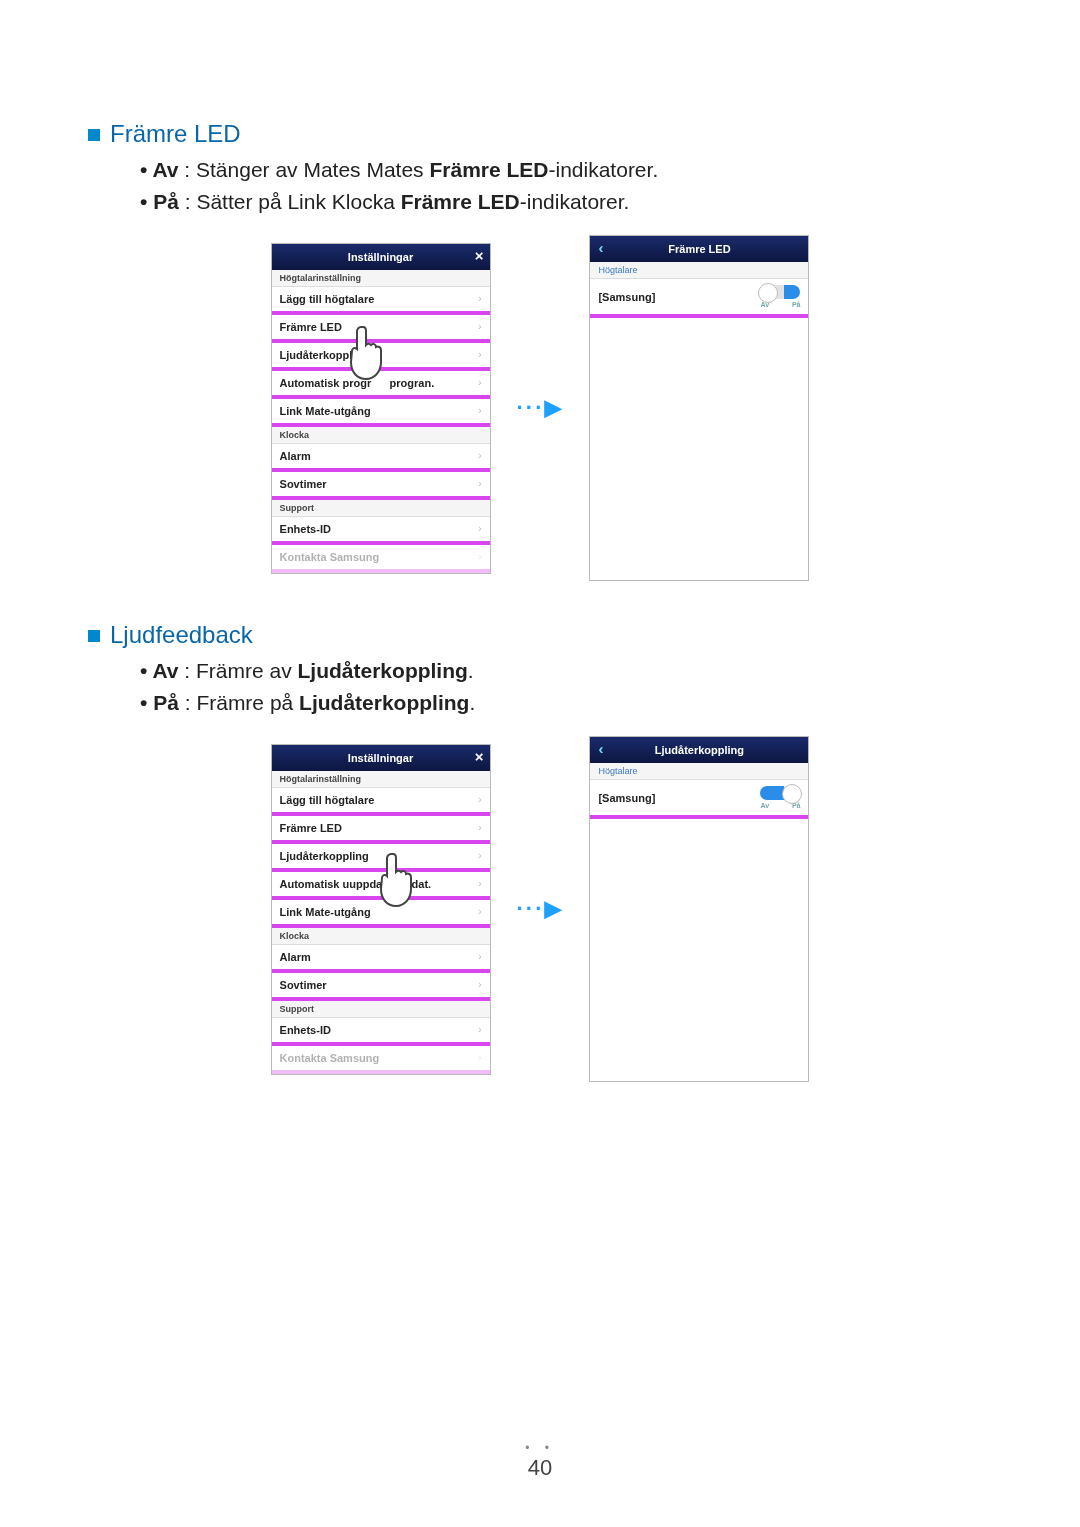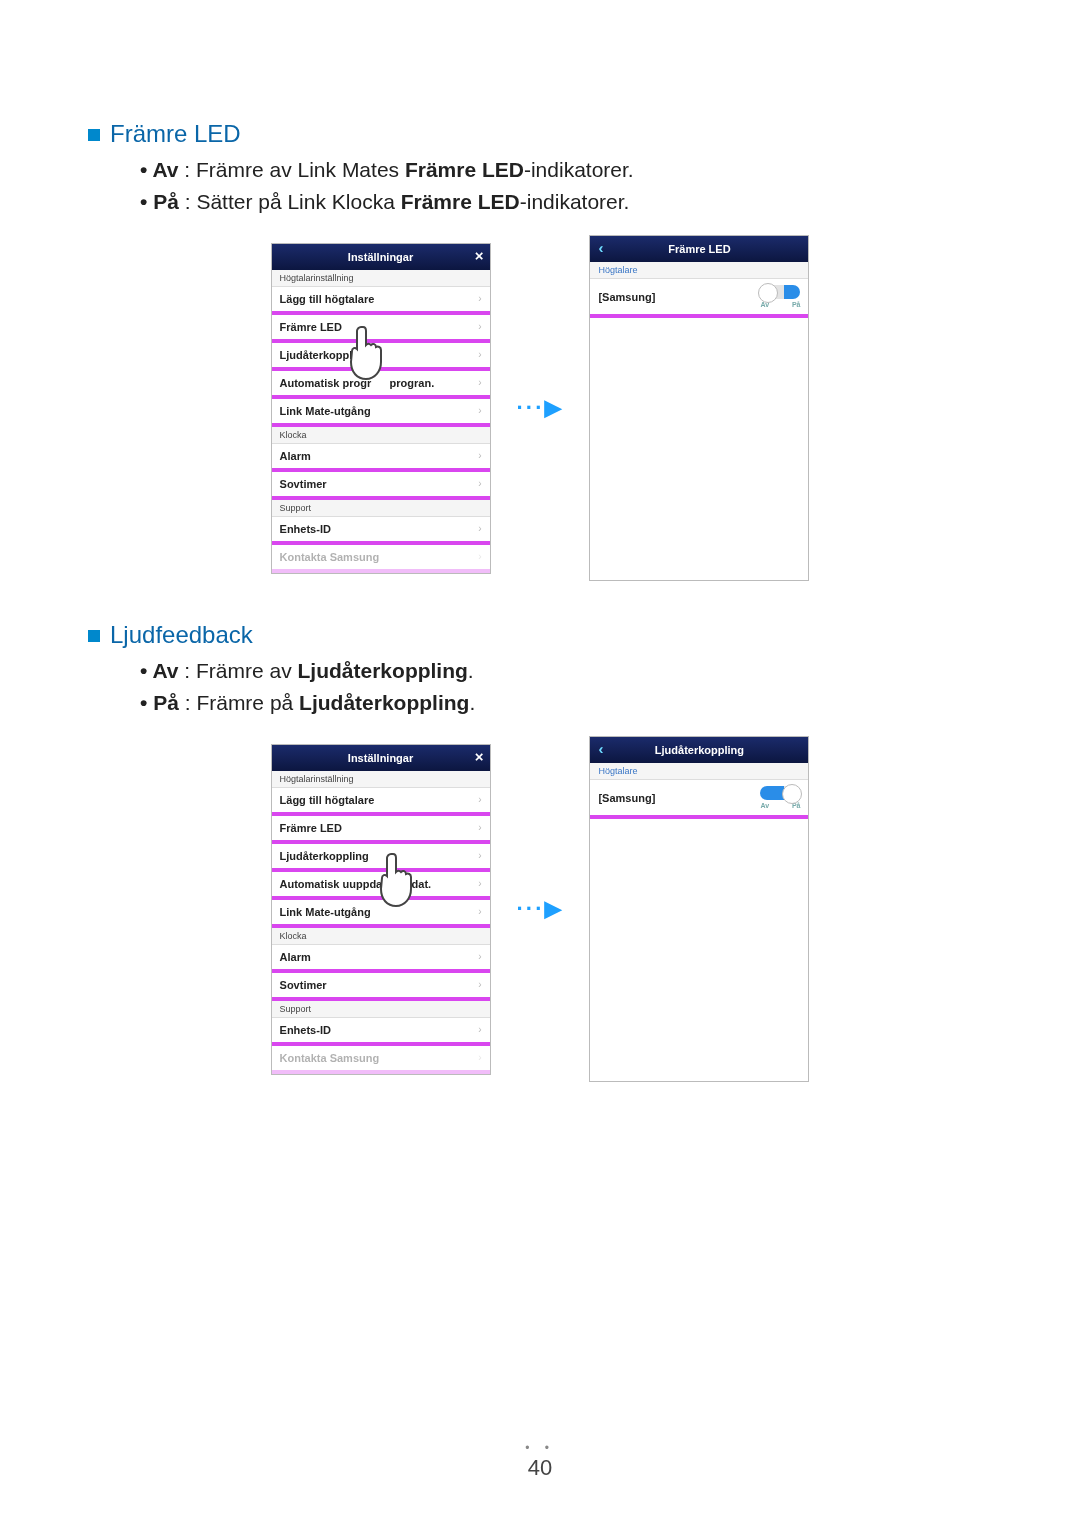--- a/index.html
+++ b/index.html
@@ -14,21 +14,21 @@
   .ul li::before { content: "• "; font-weight: bold; }
   .bold { font-weight: bold; }
 
   .figrow { display: flex; align-items: center; justify-content: center; gap: 26px; margin: 14px 0 40px 0;}
 
   
   .panel { width: 220px; border: 1px solid #bbb; background: #fff; overflow: hidden; font-size: 11px;}
   .panel-header { background: linear-gradient(#1b2b6b, #0c1640); color: #fff; height: 26px; display: flex; align-items: center; justify-content: center; position: relative; font-weight: bold; }
   .panel-header .hx { position: absolute; right: 6px; top: 3px; font-size: 15px; font-weight: bold; }
   .panel-header .hback { position: absolute; left: 8px; top: 3px; font-size: 15px; font-weight: bold; color:#6fdcff;}
-  .panel .cat { padding: 3px 8px; font-size: 9px; font-weight: normal; color:#444; background:#f5f5f5; border-bottom:1px solid #ddd;}
+  .panel .cat { padding: 3px 8px; font-size: 9px; font-weight: bold; color:#444; background:#f5f5f5; border-bottom:1px solid #ddd;}
   .panel .cat.blue { color:#3b77c6; font-weight:normal;}
   .panel .row { display: flex; justify-content: space-between; align-items: center; padding: 6px 8px; border-bottom: 4px solid #d946ef; font-weight: bold;}
   .panel .row .arr { color:#bbb; font-weight: normal; font-size:10px;}
   .panel .toggle { width: 40px; height: 14px; border-radius:7px; background:#e3e3e3; position:relative; }
   .panel .toggle.on::after  { content:""; position:absolute; right:-2px; top:-2px; width:18px; height:18px; background:#fff; border:1px solid #bbb; border-radius:50%; }
   .panel .toggle.off::after { content:""; position:absolute; left:-2px;  top:-2px; width:18px; height:18px; background:#fff; border:1px solid #bbb; border-radius:50%; }
   .panel .toggle.on  { background: linear-gradient(90deg,#2a8de8 60%,#e3e3e3 60%); }
   .panel .toggle.off { background: linear-gradient(90deg,#e3e3e3 60%,#2a8de8 60%); }
   .panel .toggle-labels { font-size:7px; color:#7aa; display:flex; justify-content:space-between; width:40px; margin-top:2px;}
 
@@ -45,21 +45,21 @@
 </style>
 </head>
 <body>
 
 <div class="page">
 
   <div class="section-h">
     <span class="bullet-sq"></span><span>Främre LED</span>
   </div>
   <ul class="ul">
-    <li><span class="bold">Av</span><span> : Främre av Link Mates </span><span class="bold">Främre LED</span><span>-indikatorer.</span></li>
+    <li><span class="bold">Av</span><span> : Stänger av Mates Mates </span><span class="bold">Främre LED</span><span>-indikatorer.</span></li>
     <li><span class="bold">På</span><span> : Sätter på Link Klocka </span><span class="bold">Främre LED</span><span>-indikatorer.</span></li>
   </ul>
 
   <div class="figrow">
 
     <div class="relwrap">
       <div class="panel">
         <div class="panel-header">
           <span>Inställningar</span>
           <span class="hx">×</span>

